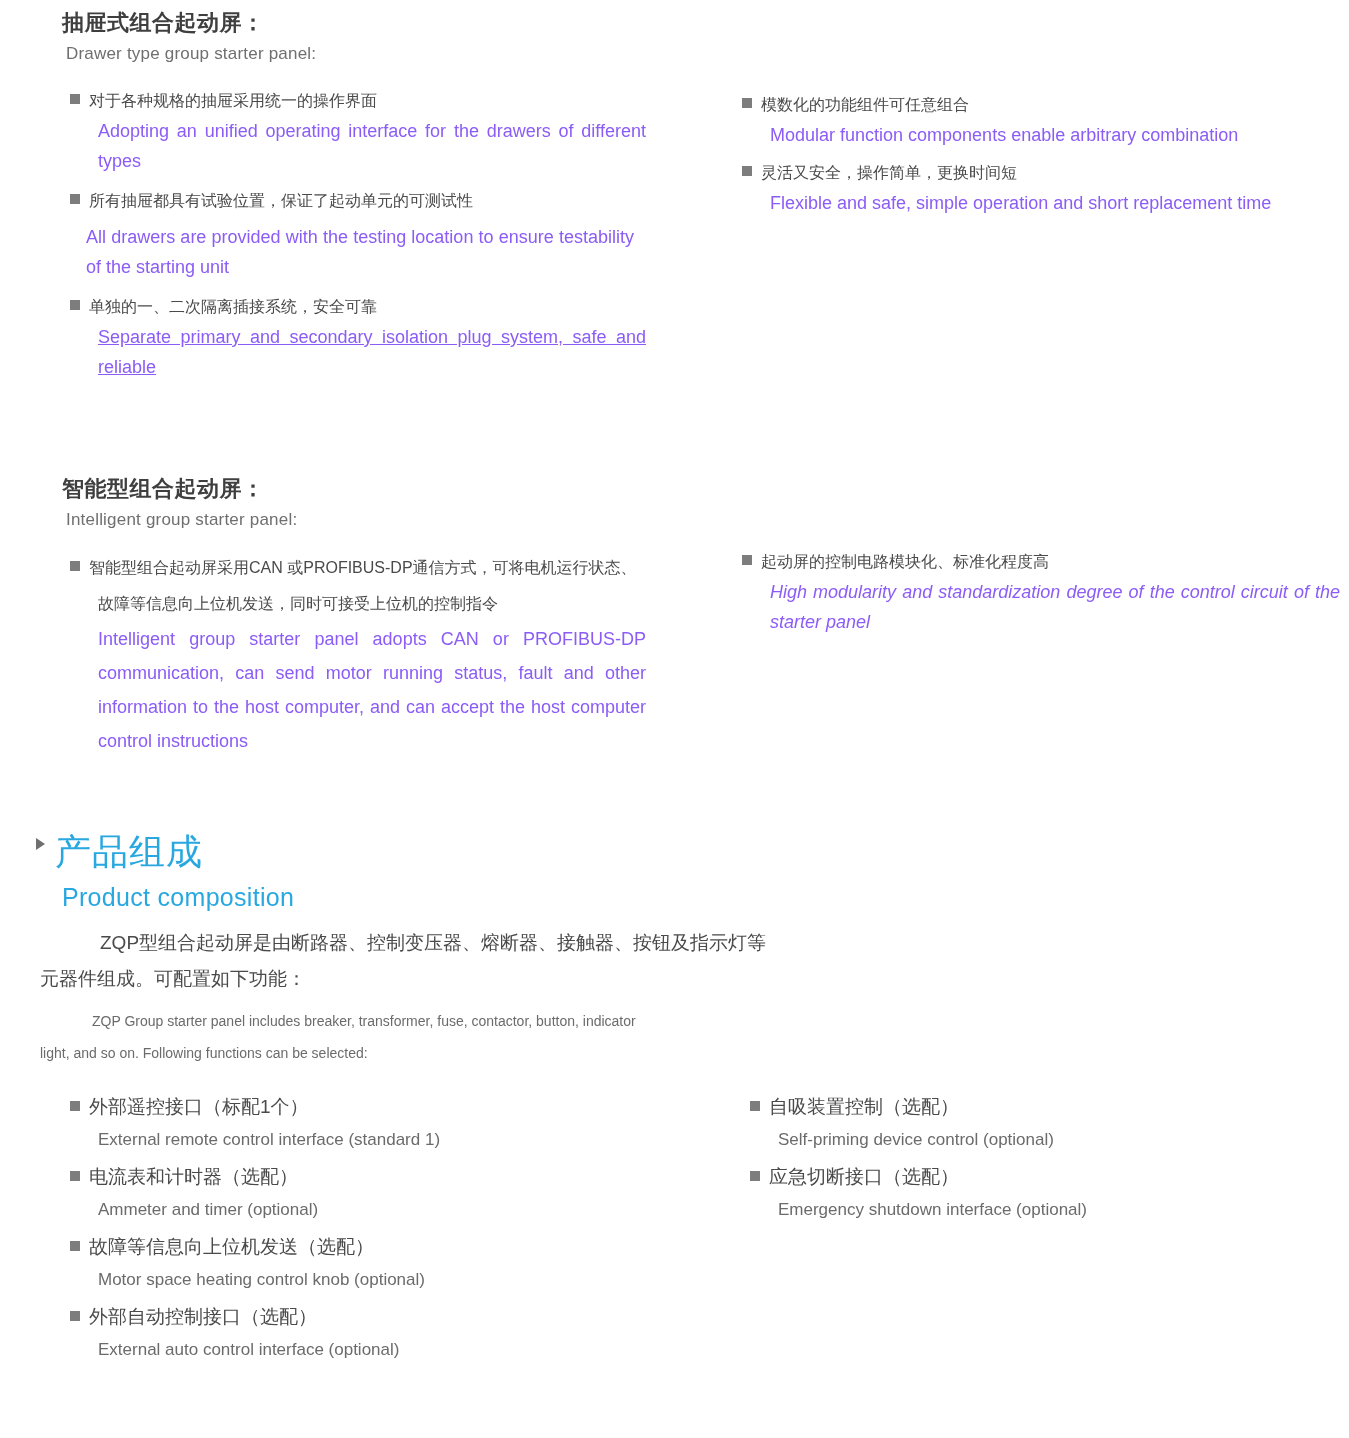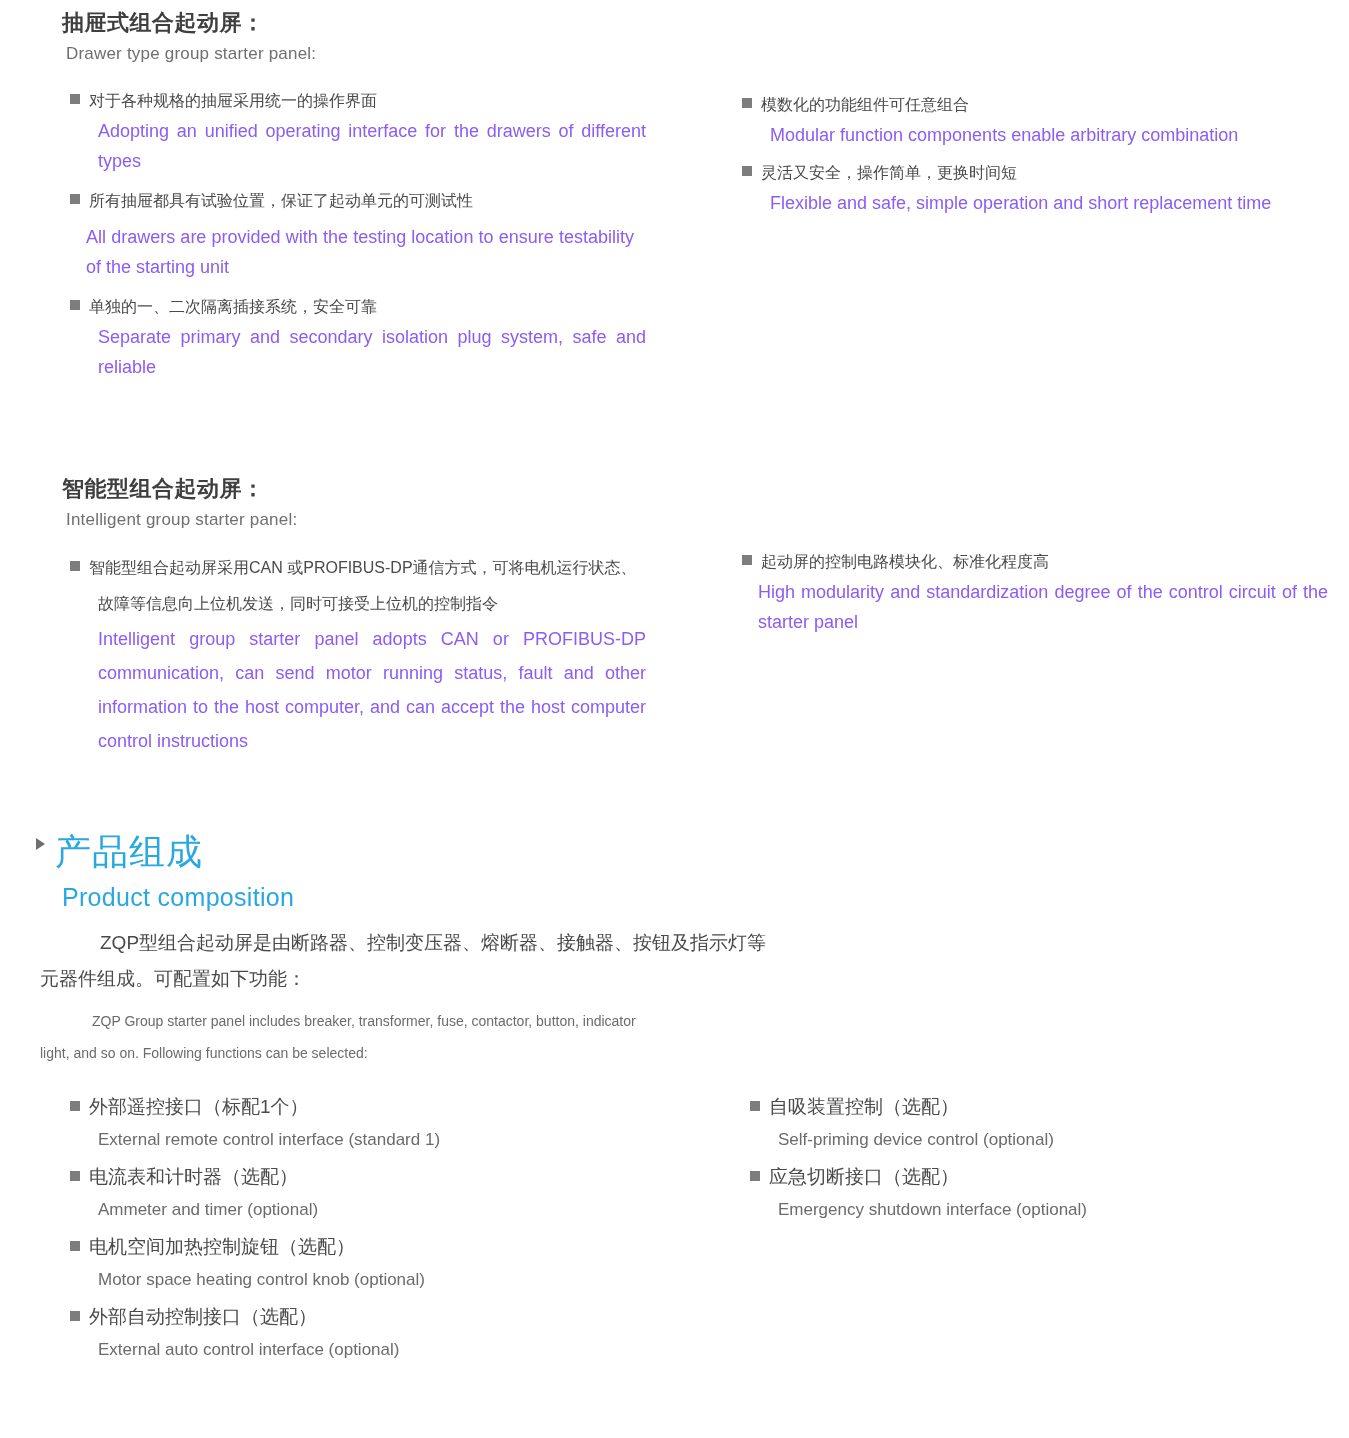--- a/index.html
+++ b/index.html
@@ -160,21 +160,21 @@
       <div class="en-item en-line" style="margin-left:36px; width:548px;">Adopting an unified operating interface for the drawers of different types</div>
     </div>
 
     <div class="item" style="margin-top:10px;">
       <div class="cn-item" style="margin-left:8px; text-indent:0;"><span class="bullet"></span><span>所有抽屉都具有试验位置，保证了起动单元的可测试性</span></div>
       <div class="en-item en-line" style="margin-left:24px; width:548px; margin-top:6px;">All drawers are provided with the testing location to ensure testability of the starting unit</div>
     </div>
 
     <div class="item" style="margin-top:10px;">
       <div class="cn-item cn-wrap" style="margin-left:8px;"><span class="bullet"></span><span>单独的一、二次隔离插接系统，安全可靠</span></div>
-      <div class="en-item en-line" style="margin-left:36px; width:548px;">Separate primary and secondary isolation plug system, safe and reliable</div>
+      <div class="en-item en-line" style="margin-left:36px; width:548px;text-decoration:underline;">Separate primary and secondary isolation plug system, safe and reliable</div>
     </div>
   </div>
 
   <div class="col-right" style="top:88px;">
     <div class="item">
       <div class="cn-item" style="text-indent:0;"><span class="bullet"></span><span>模数化的功能组件可任意组合</span></div>
       <div class="en-item" style="margin-left:28px; width:552px;">Modular function components enable arbitrary combination</div>
     </div>
     <div class="item" style="margin-top:8px;">
       <div class="cn-item" style="text-indent:0;"><span class="bullet"></span><span>灵活又安全，操作简单，更换时间短</span></div>
@@ -188,21 +188,21 @@
 
     <div class="item" style="margin-top:20px;">
       <div class="cn-item cn-wrap" style="margin-left:8px; line-height:36px;"><span class="bullet"></span><span>智能型组合起动屏采用CAN 或PROFIBUS-DP通信方式，可将电机运行状态、故障等信息向上位机发送，同时可接受上位机的控制指令</span></div>
       <div class="en-item en-line" style="margin-left:36px; width:548px; line-height:34px;">Intelligent group starter panel adopts CAN or PROFIBUS-DP communication, can send motor running status, fault and other information to the host computer, and can accept the host computer control instructions</div>
     </div>
   </div>
 
   <div class="col-right" style="top:545px;">
     <div class="item">
       <div class="cn-item" style="text-indent:0;"><span class="bullet"></span><span>起动屏的控制电路模块化、标准化程度高</span></div>
-      <div class="en-item" style="margin-left:16px; width:570px; text-align:justify;">High modularity and standardization degree of the control circuit of the starter panel</div>
+      <div class="en-item" style="margin-left:28px; width:570px; text-align:justify;font-style:italic;">High modularity and standardization degree of the control circuit of the starter panel</div>
     </div>
   </div>
 
   <div class="section-head">
     <span class="tri"></span><span class="sec-cn">产品组成</span>
     <div class="sec-en">Product composition</div>
   </div>
 
   <div class="para">
     <div class="p-cn">ZQP型组合起动屏是由断路器、控制变压器、熔断器、接触器、按钮及指示灯等</div>
@@ -214,21 +214,21 @@
   <div class="feat-left">
     <div class="feat-item">
       <div class="cn-line" style="margin-left:8px;"><span class="bullet"></span><span>外部遥控接口（标配1个）</span></div>
       <div class="en-line" style="margin-left:36px;">External remote control interface (standard 1)</div>
     </div>
     <div class="feat-item">
       <div class="cn-line" style="margin-left:8px;"><span class="bullet"></span><span>电流表和计时器（选配）</span></div>
       <div class="en-line" style="margin-left:36px;">Ammeter and timer (optional)</div>
     </div>
     <div class="feat-item">
-      <div class="cn-line" style="margin-left:8px;"><span class="bullet"></span><span>电机空间加热控制旋钮（选配）</span></div>
+      <div class="cn-line" style="margin-left:8px;"><span class="bullet"></span><span>故障等信息向上位机发送（选配）</span></div>
       <div class="en-line" style="margin-left:36px;">Motor space heating control knob (optional)</div>
     </div>
     <div class="feat-item">
       <div class="cn-line" style="margin-left:8px;"><span class="bullet"></span><span>外部自动控制接口（选配）</span></div>
       <div class="en-line" style="margin-left:36px;">External auto control interface (optional)</div>
     </div>
   </div>
 
   <div class="feat-right">
     <div class="feat-item">

